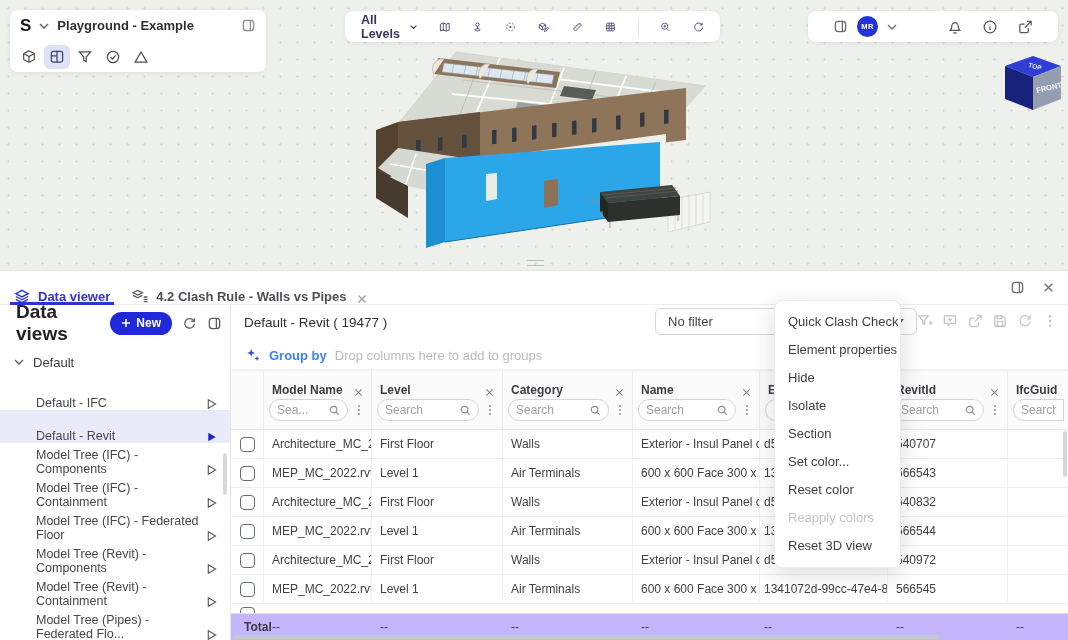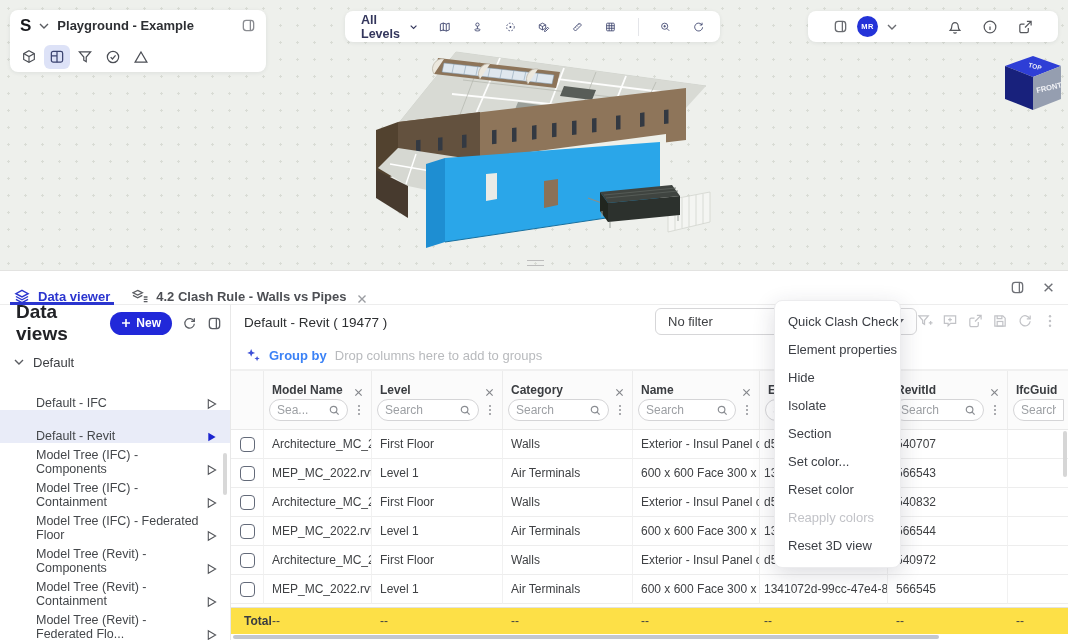--- a/index.html
+++ b/index.html
@@ -78,21 +78,21 @@
   .pill input::placeholder { color:#9da0a4; }
   .pill .mag { color:#8a8d92; flex:none; display:flex; }
   .kebab { color:#8f9196; padding:0 2px 0 5px; flex:none; display:flex; }
   .trow { height:29px; }
   .tcell { font-size:12px; color:#3f4144; line-height:28px; padding:0 8px; border-right:1px solid #f1f1f1; border-bottom:1px solid #ededed; white-space:nowrap; overflow:hidden; }
   .tcell.ext { padding-left:4px; }
   .cbcell { display:flex; align-items:center; justify-content:center; border-right:1px solid #f1f1f1; border-bottom:1px solid #ededed; }
   .cb { width:15px; height:15px; border:1.6px solid #636a79; border-radius:4px; background:#fff; }
   .trow.partial { height:10px; overflow:hidden; }
   .trow.partial .cbcell { border:none; align-items:flex-start; padding-top:3px; }
-  .total-row { position:absolute; left:0; bottom:6px; height:27px; background:#fde047; border-top:1px solid #e2e2e2; width:837px; }
+  .total-row { position:absolute; left:0; bottom:0; height:27px; background:#c4b5fd; border-top:1px solid #e2e2e2; width:837px; }
   .total-row .tcell { border:none; line-height:26px; }
   .total-label { font-size:12px; font-weight:600; color:#3a3c40; line-height:26px; padding-left:13px; white-space:nowrap; }
   .hscroll { position:absolute; left:2px; bottom:1px; width:706px; height:4px; background:#c3c7cf; border-radius:2px; }
   .vscroll { position:absolute; right:1px; top:126px; width:4px; height:46px; background:#d6d6d6; border-radius:2px; }
 
   
   .ctx-menu { position:absolute; left:774px; top:300px; width:127px; height:268px; background:#fff;
     border:1px solid #ececee; border-radius:8px; box-shadow:0 6px 22px rgba(35,38,60,.16); padding:7px 0; z-index:40; }
   .mi { height:28px; line-height:28px; padding:0 6px 0 13px; font-size:13px; color:#3b3e44; white-space:nowrap; overflow:hidden; }
   .mi.disabled { color:#c2c3c8; }
@@ -438,21 +438,21 @@
     </div>
     <div class="sb-item">
       <span>Model Tree (Revit) - Containment</span>
       <span class="play">
           <svg class="ic" width="11" height="12" viewBox="0 0 12 13" fill="none" stroke="#55575c" stroke-width="1.2">
             <path d="M2.5 1.8l8 4.7-8 4.7z"></path>
           </svg>
         </span>
     </div>
     <div class="sb-item">
-      <span>Model Tree (Revit) - Federated Flo...</span>
+      <span>Model Tree (Pipes) - Federated Flo...</span>
       <span class="play">
           <svg class="ic" width="11" height="12" viewBox="0 0 12 13" fill="none" stroke="#55575c" stroke-width="1.2">
             <path d="M2.5 1.8l8 4.7-8 4.7z"></path>
           </svg>
         </span>
     </div>
     <span class="sb-scroll"></span>
   </aside>
 
   <main class="main">

